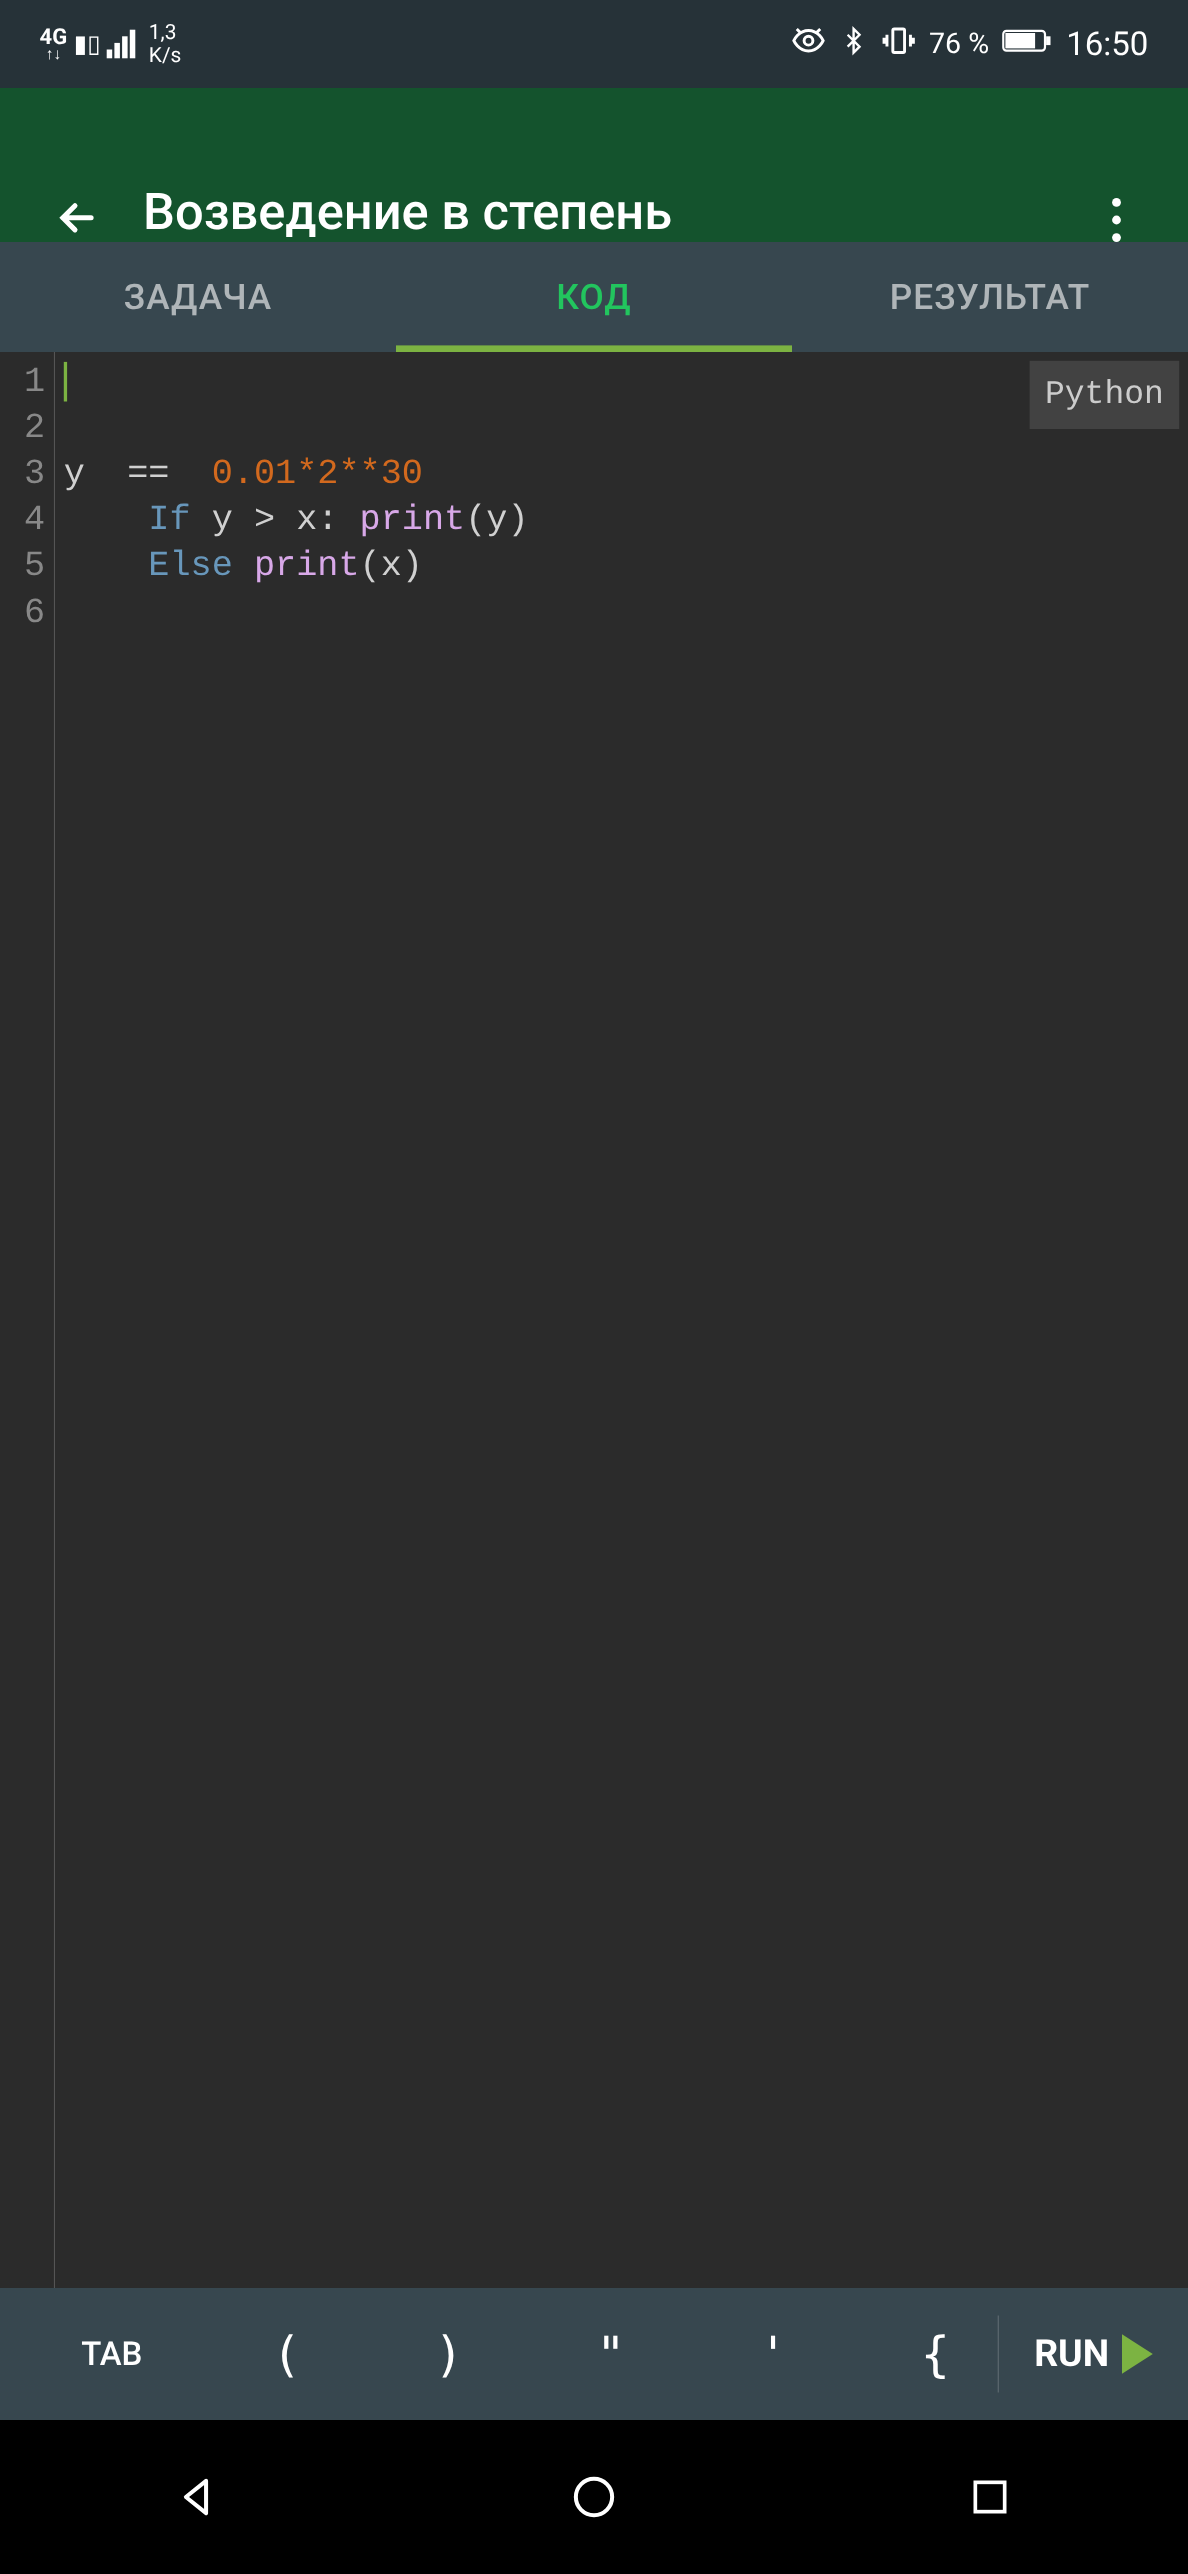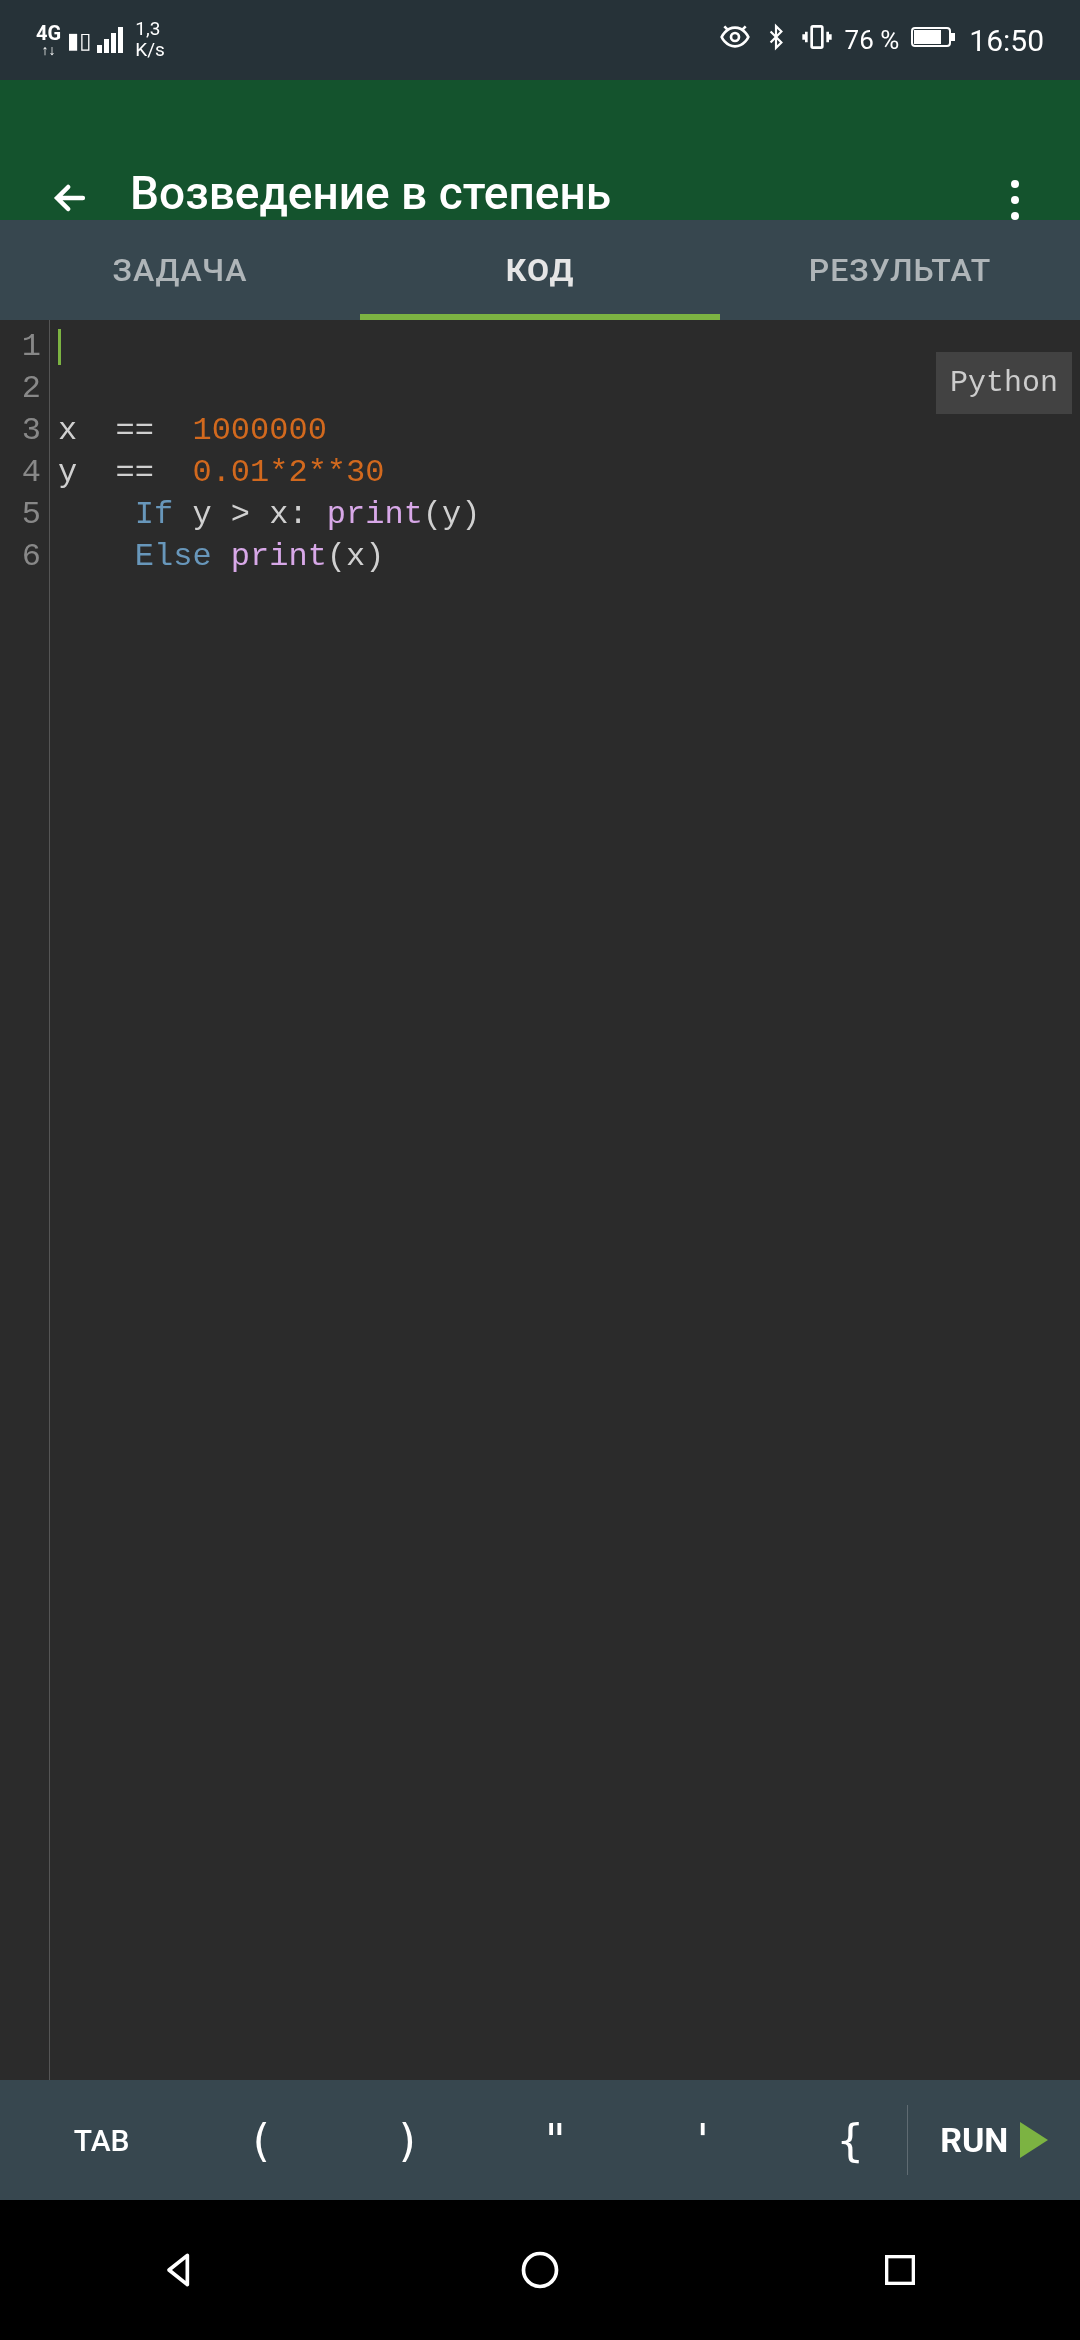--- a/index.html
+++ b/index.html
@@ -66,21 +66,21 @@
       flex: 1;
       display: flex;
       align-items: center;
       justify-content: center;
       color: rgba(255,255,255,0.6);
       font-size: 32px;
       font-weight: 500;
       letter-spacing: 1px;
       position: relative;
     }
-    .tab.active { color: #e5e5e5; font-weight: bold; }
+    .tab.active { color: #22c55e; }
     .tab.active::after {
       content: '';
       position: absolute;
       bottom: 0;
       left: 0;
       right: 0;
       height: 6px;
       background: #7cb342;
     }
     .editor-area {
@@ -121,21 +121,21 @@
       vertical-align: middle;
     }
     .tok-var { color: #d0d0d0; }
     .tok-op { color: #d0d0d0; }
     .tok-num { color: #d2691e; }
     .tok-kw { color: #6897bb; }
     .tok-fn { color: #d8a8e8; }
     .tok-paren { color: #d0d0d0; }
     .lang-badge {
       position: absolute;
-      top: 32px;
+      top: 8px;
       right: 8px;
       background: #424242;
       color: #ccc;
       padding: 10px 14px;
       font-size: 30px;
     }
     .toolbar {
       height: 120px;
       background: #37474f;
       display: flex;
@@ -263,21 +263,20 @@
     <div class="line-num">1</div>
     <div class="line-num">2</div>
     <div class="line-num">3</div>
     <div class="line-num">4</div>
     <div class="line-num">5</div>
     <div class="line-num">6</div>
   </div>
   <div class="code">
     <div class="code-line"><span class="cursor"></span></div>
     <div class="code-line">&nbsp;</div>
-    <div class="code-line"><span class="tok-var">x </span><span class="tok-op"> == </span><span class="tok-num"> 1000000</span></div>
     <div class="code-line"><span class="tok-var">y </span><span class="tok-op"> == </span><span class="tok-num"> 0.01*2**30</span></div>
     <div class="code-line"><span>    </span><span class="tok-kw">If</span><span class="tok-var"> y &gt; x: </span><span class="tok-fn">print</span><span class="tok-paren">(y)</span></div>
     <div class="code-line"><span>    </span><span class="tok-kw">Else</span><span> </span><span class="tok-fn">print</span><span class="tok-paren">(x)</span></div>
     <div class="lang-badge">Python</div>
   </div>
 </div>
 
 <div class="toolbar">
   <div class="tool-btn tab-key">TAB</div>
   <div class="tool-btn symbol">(</div>

